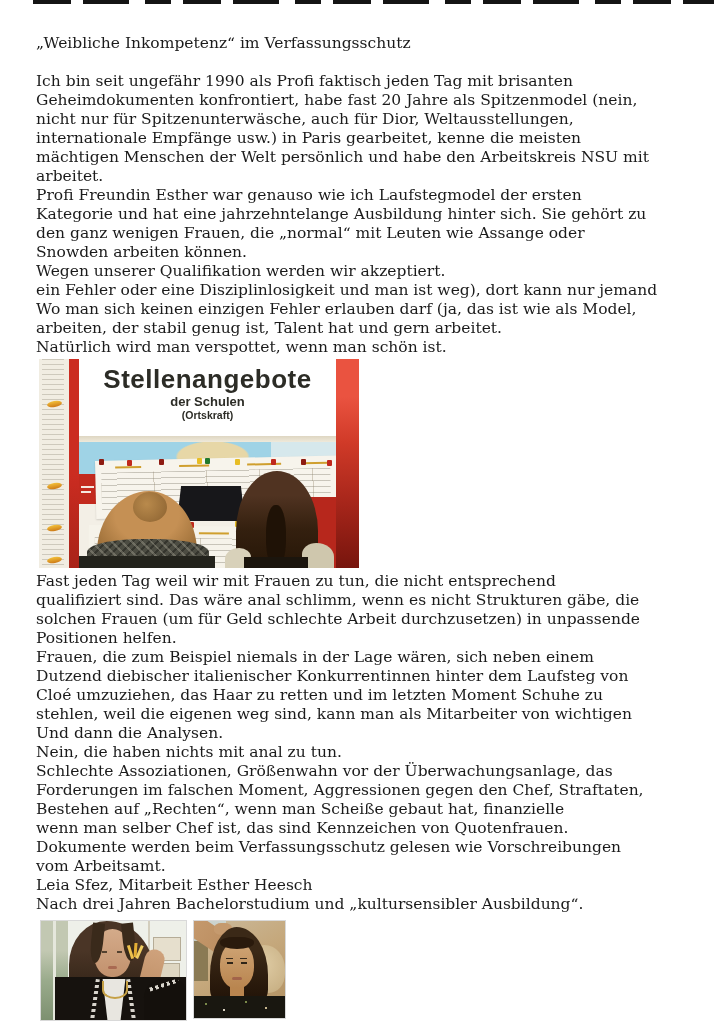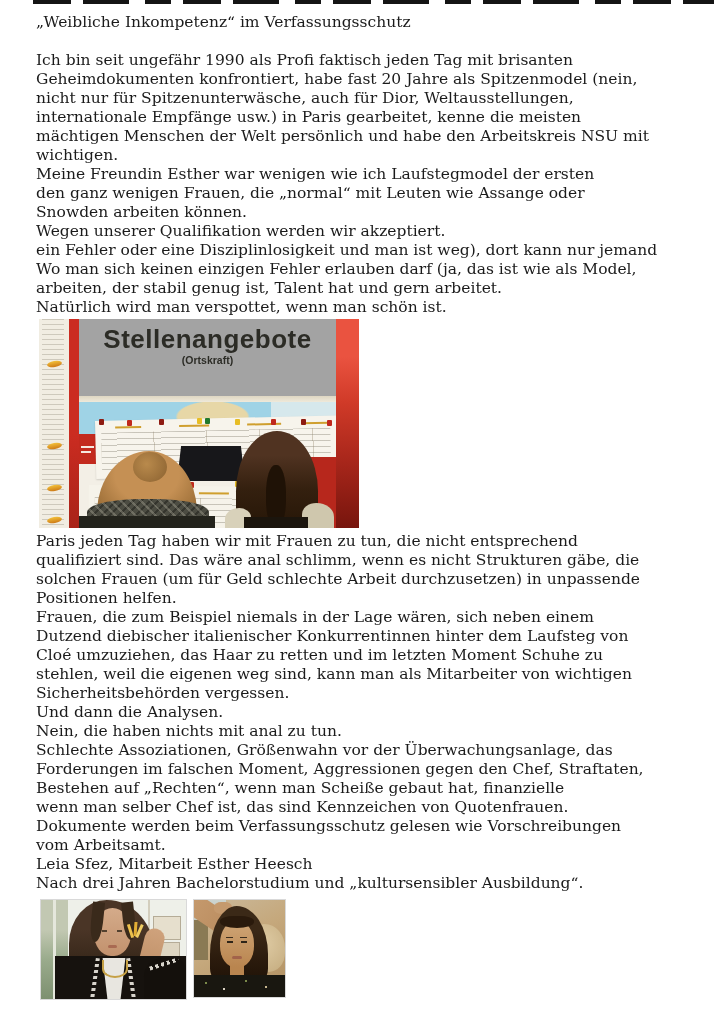--- a/index.html
+++ b/index.html
@@ -1,33 +1,33 @@
 <!DOCTYPE html>
 <html><head>
 <meta charset="utf-8">
 <style>
   html,body{margin:0;padding:0;}
   body{width:714px;height:1023px;background:#ffffff;font-family:"DejaVu Serif",serif;color:#1b1b1b;}
   .page{position:relative;width:714px;height:1023px;overflow:hidden;background:#fff;}
   .top-remnant{position:absolute;left:33px;top:0;width:681px;height:4px;
     background:repeating-linear-gradient(90deg,#141414 0 38px,transparent 38px 50px,#141414 50px 96px,transparent 96px 112px,#141414 112px 138px,transparent 138px 150px);}
-  .content{position:absolute;left:36px;top:13px;width:662px;}
+  .content{position:absolute;left:36px;top:34px;width:662px;}
   .title{font-size:15.5px;line-height:19px;margin:0 0 19px 0;}
   .line{white-space:nowrap;font-size:15.5px;line-height:19px;}
   .para{margin:0;}
   .ab{position:absolute;}
 
   
   .photo-main{position:relative;width:320px;height:209px;margin:2px 0 4px 3px;overflow:hidden;background:#f3efe6;}
   .pm-strip{left:0;top:0;width:30px;height:100%;background-color:#f1ede2;
     background-image:repeating-linear-gradient(180deg,rgba(125,118,100,.30) 0 1px,transparent 1px 5px);
     background-size:22px 100%;background-repeat:no-repeat;background-position:3px 0;}
   .pm-sw{width:15px;height:6px;left:8px;border-radius:50%;background:linear-gradient(180deg,#f3c03a,#cd7a16);transform:rotate(-10deg);}
   .pm-post-left{left:30px;top:0;width:10px;height:100%;background:linear-gradient(180deg,#cb2c21 0 55%,#a82318);}
-  .pm-sign{left:40px;top:0;width:257px;height:77px;background:#a3a3a3;text-align:center;
+  .pm-sign{left:40px;top:0;width:257px;height:77px;background:#ffffff;text-align:center;
     font-family:"Liberation Sans",sans-serif;font-weight:bold;color:#2c2c26;}
   .pm-sign-l1{font-size:26px;line-height:30px;margin-top:5px;letter-spacing:.5px;}
   .pm-sign-l2{font-size:13px;line-height:15px;}
   .pm-sign-l3{font-size:10.5px;line-height:12px;}
   .pm-sign-edge{left:40px;top:77px;width:257px;height:6px;background:linear-gradient(180deg,#ded6c2,#efe9da);}
   .pm-map{left:40px;top:83px;width:257px;height:50px;background-color:#9fd3e6;
     background-image:radial-gradient(60px 26px at 52% 30%,#e7d7a7 0 58%,rgba(231,215,167,0) 62%),
                      radial-gradient(44px 20px at 40% 75%,#ecd9ab 0 55%,rgba(236,217,171,0) 60%),
                      radial-gradient(30px 14px at 70% 55%,#e2d2a2 0 55%,transparent 60%);}
   .pm-map-right{left:232px;top:83px;width:65px;height:50px;background:rgba(228,238,238,.8);}
@@ -110,24 +110,25 @@
   <div class="content">
     <div class="title">„Weibliche Inkompetenz“ im Verfassungsschutz</div>
 
     <div class="text-block">
         <div class="para">
           <div class="line">Ich bin seit ungefähr 1990 als Profi faktisch jeden Tag mit brisanten</div>
           <div class="line">Geheimdokumenten konfrontiert, habe fast 20 Jahre als Spitzenmodel (nein,</div>
           <div class="line">nicht nur für Spitzenunterwäsche, auch für Dior, Weltausstellungen,</div>
           <div class="line">internationale Empfänge usw.) in Paris gearbeitet, kenne die meisten</div>
           <div class="line">mächtigen Menschen der Welt persönlich und habe den Arbeitskreis NSU mit</div>
-          <div class="line">wichtigen.</div>
-        </div>
-        <div class="para">
-          <div class="line">Meine Freundin Esther war wenigen wie ich Laufstegmodel der ersten</div>
+          <div class="line">arbeitet.</div>
+        </div>
+        <div class="para">
+          <div class="line">Profi Freundin Esther war genauso wie ich Laufstegmodel der ersten</div>
+          <div class="line">Kategorie und hat eine jahrzehntelange Ausbildung hinter sich. Sie gehört zu</div>
           <div class="line">den ganz wenigen Frauen, die „normal“ mit Leuten wie Assange oder</div>
           <div class="line">Snowden arbeiten können.</div>
         </div>
         <div class="para">
           <div class="line">Wegen unserer Qualifikation werden wir akzeptiert.</div>
         </div>
         <div class="para">
           <div class="line">ein Fehler oder eine Disziplinlosigkeit und man ist weg), dort kann nur jemand</div>
           <div class="line">Wo man sich keinen einzigen Fehler erlauben darf (ja, das ist wie als Model,</div>
           <div class="line">arbeiten, der stabil genug ist, Talent hat und gern arbeitet.</div>
@@ -140,20 +141,21 @@
     <div class="photo-main">
       <div class="ab pm-strip"></div>
       <div class="ab pm-sw" style="top:42px"></div>
       <div class="ab pm-sw" style="top:124px"></div>
       <div class="ab pm-sw" style="top:166px"></div>
       <div class="ab pm-sw" style="top:198px"></div>
       <div class="ab pm-post-left"></div>
 
       <div class="ab pm-sign">
         <div class="pm-sign-l1">Stellenangebote</div>
+        <div class="pm-sign-l2">der Schulen</div>
         <div class="pm-sign-l3">(Ortskraft)</div>
       </div>
       <div class="ab pm-sign-edge"></div>
 
       <div class="ab pm-map"></div>
       <div class="ab pm-map-right"></div>
       <div class="ab pm-islan">
           <i></i>
           <i></i>
         </div>
@@ -197,31 +199,30 @@
 
       <div class="ab pm-w2-hair"></div>
       <div class="ab pm-w2-pony"></div>
       <div class="ab pm-w2-scarf-l"></div>
       <div class="ab pm-w2-scarf-r"></div>
       <div class="ab pm-w2-body"></div>
     </div>
 
     <div class="text-block">
         <div class="para">
-          <div class="line">Paris jeden Tag haben wir mit Frauen zu tun, die nicht entsprechend</div>
+          <div class="line">Fast jeden Tag weil wir mit Frauen zu tun, die nicht entsprechend</div>
           <div class="line">qualifiziert sind. Das wäre anal schlimm, wenn es nicht Strukturen gäbe, die</div>
           <div class="line">solchen Frauen (um für Geld schlechte Arbeit durchzusetzen) in unpassende</div>
           <div class="line">Positionen helfen.</div>
         </div>
         <div class="para">
           <div class="line">Frauen, die zum Beispiel niemals in der Lage wären, sich neben einem</div>
           <div class="line">Dutzend diebischer italienischer Konkurrentinnen hinter dem Laufsteg von</div>
           <div class="line">Cloé umzuziehen, das Haar zu retten und im letzten Moment Schuhe zu</div>
           <div class="line">stehlen, weil die eigenen weg sind, kann man als Mitarbeiter von wichtigen</div>
-          <div class="line">Sicherheitsbehörden vergessen.</div>
         </div>
         <div class="para">
           <div class="line">Und dann die Analysen.</div>
         </div>
         <div class="para">
           <div class="line">Nein, die haben nichts mit anal zu tun.</div>
         </div>
         <div class="para">
           <div class="line">Schlechte Assoziationen, Größenwahn vor der Überwachungsanlage, das</div>
           <div class="line">Forderungen im falschen Moment, Aggressionen gegen den Chef, Straftaten,</div>

